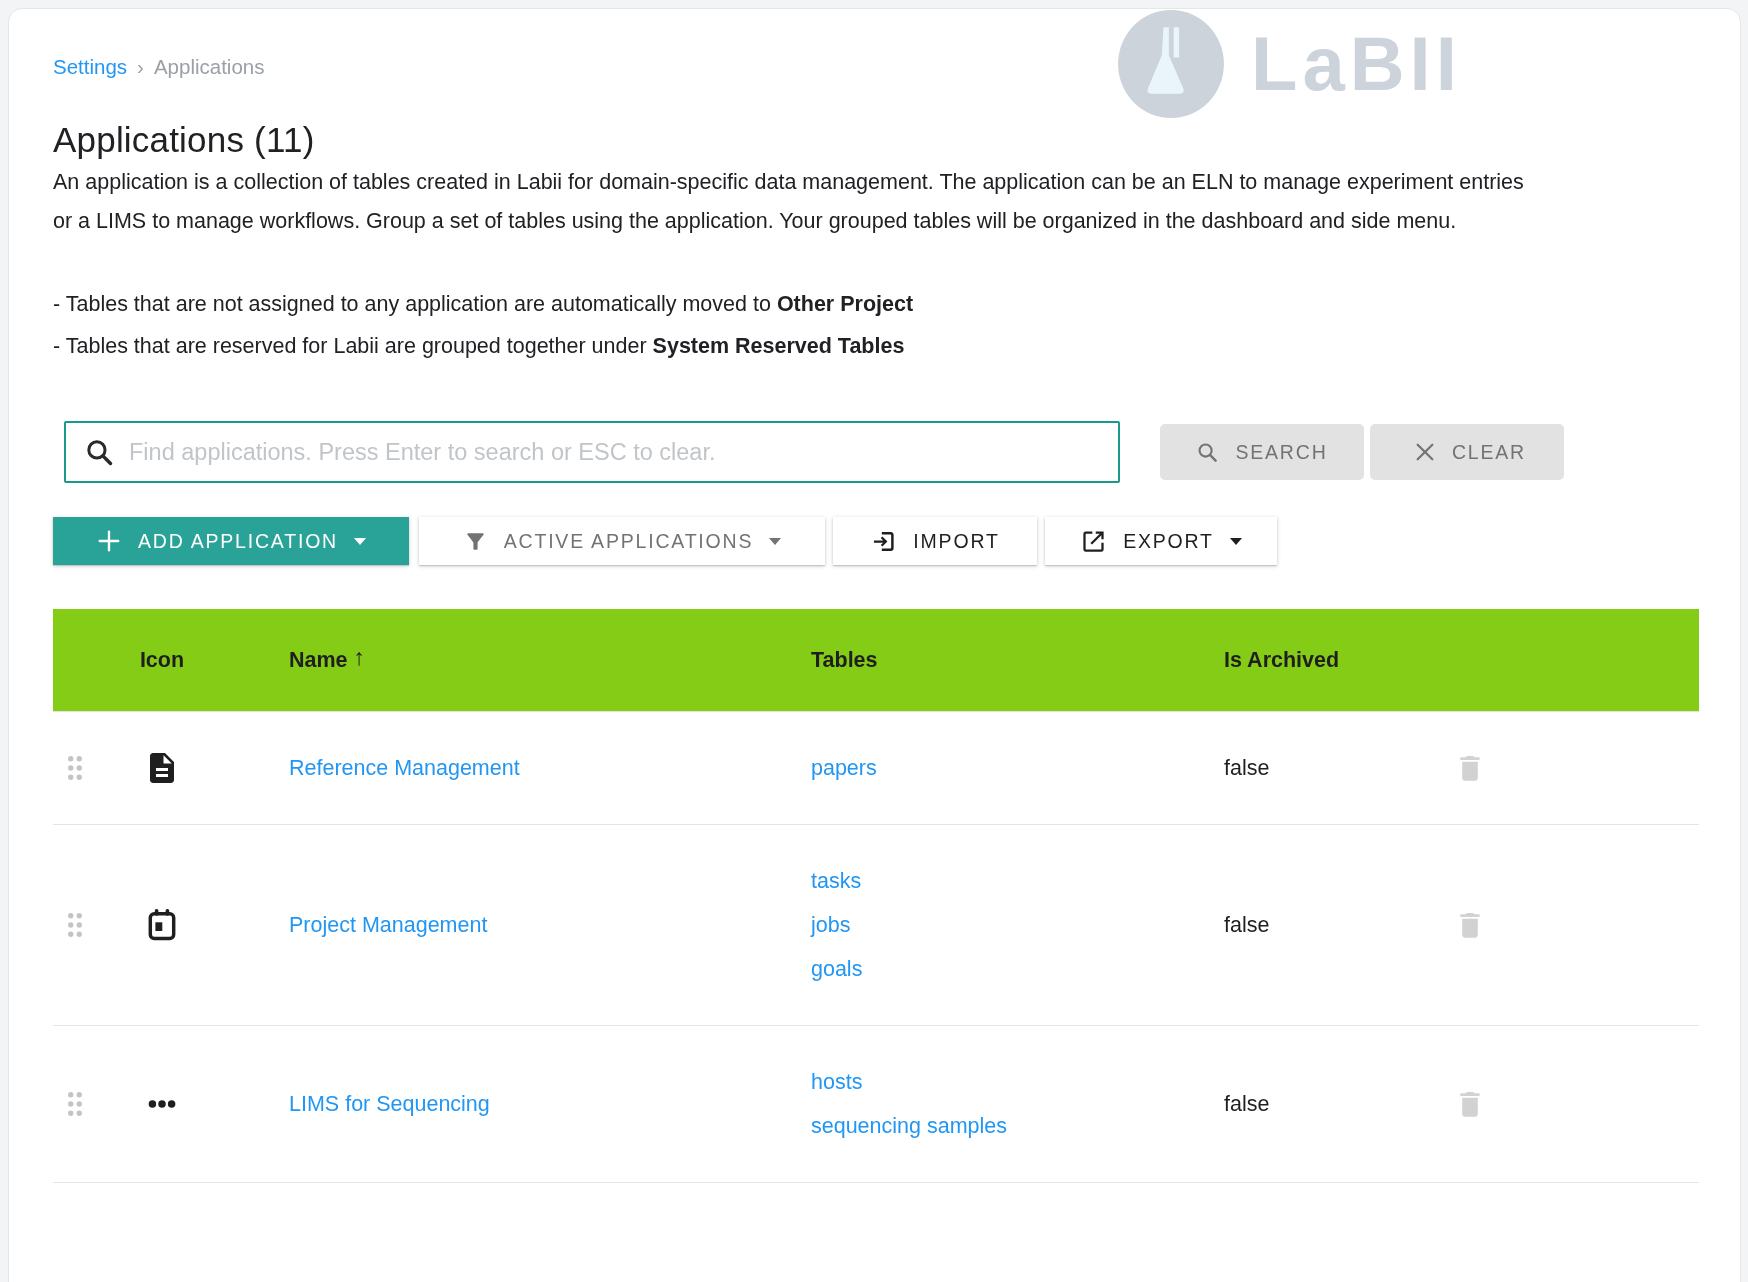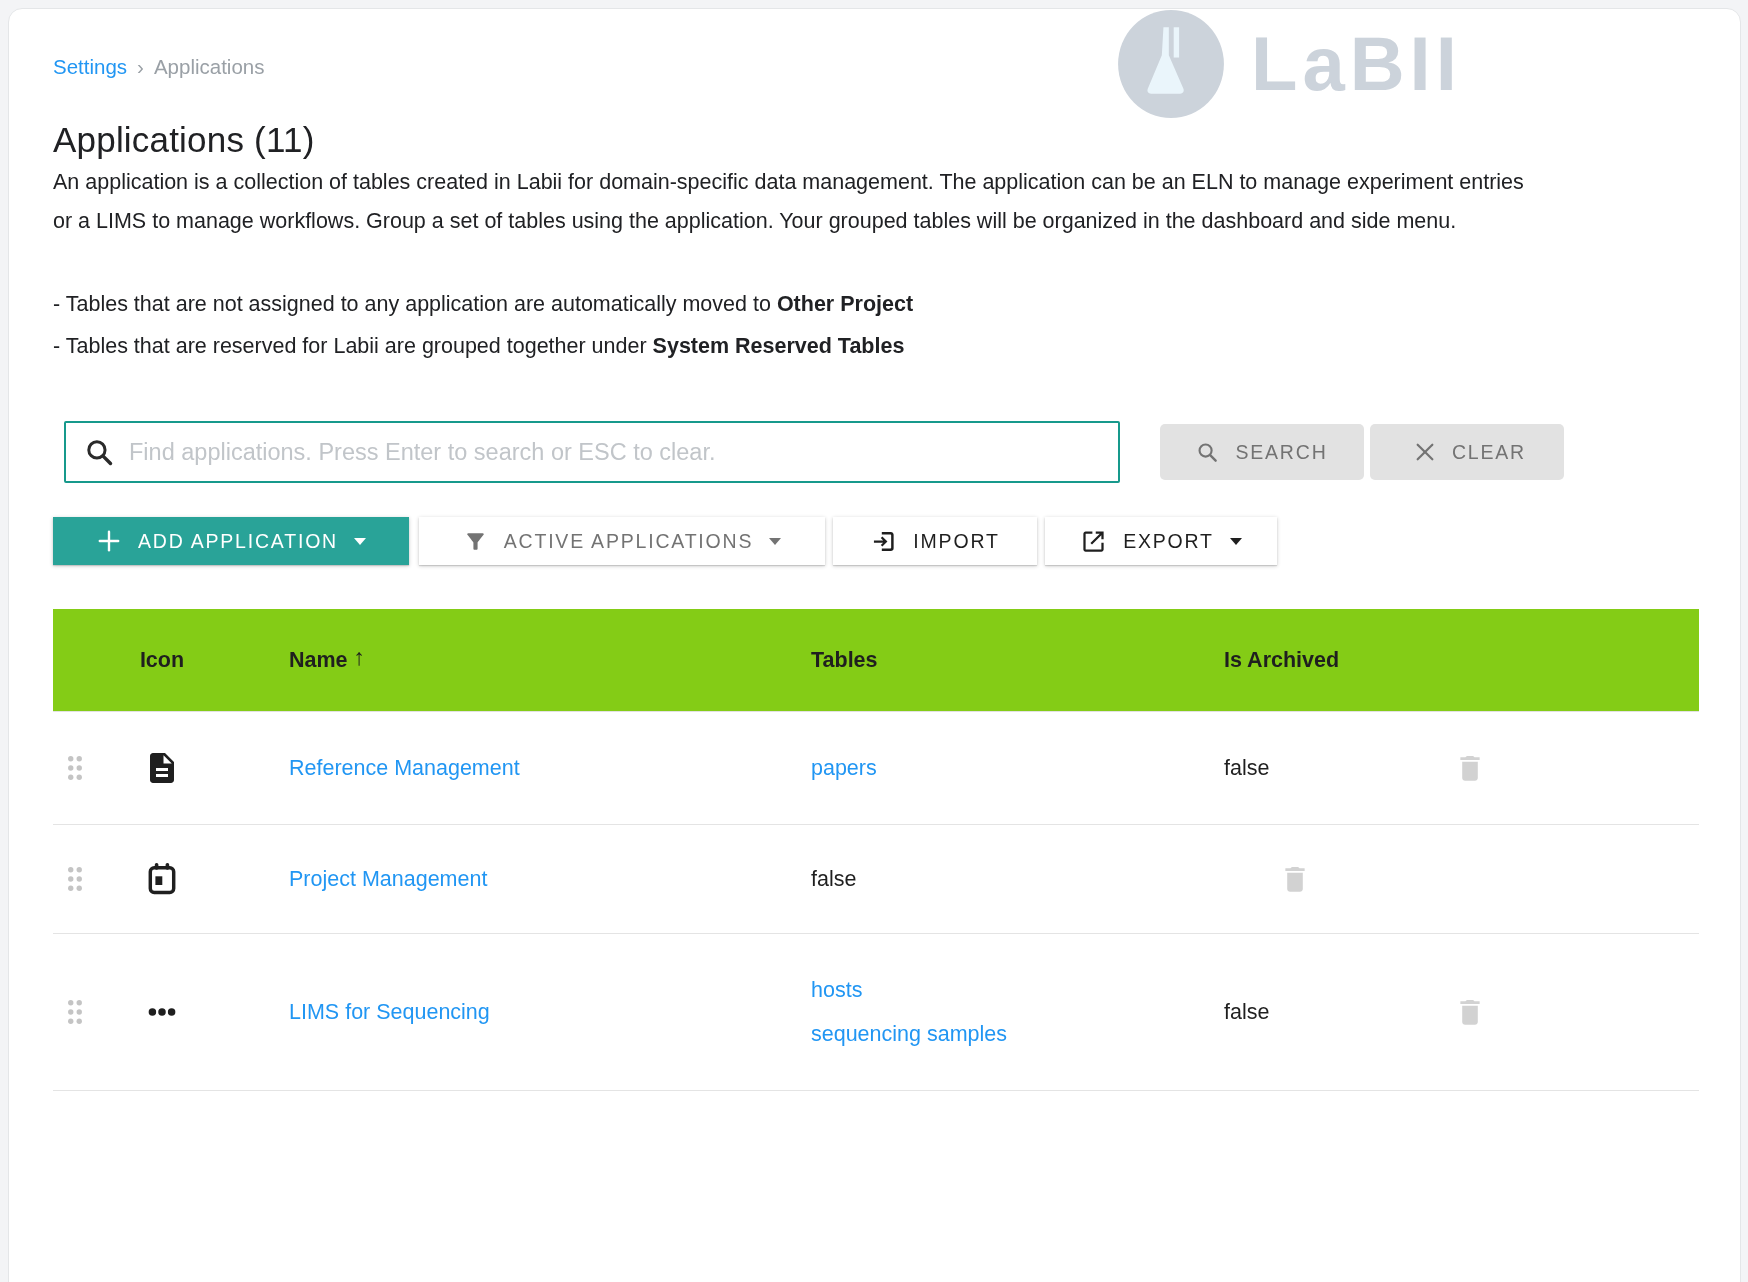--- a/index.html
+++ b/index.html
@@ -231,20 +231,25 @@
             </div>
             <div class="cell-icon">
               <svg width="36" height="36" viewBox="0 0 24 24">
                 <rect x="4.2" y="4.5" width="15.6" height="16.5" rx="2.6" fill="none" stroke="#1f1f1f" stroke-width="2.3"></rect>
                 <rect x="7.2" y="1.4" width="2.4" height="4.4" rx="1.1" fill="#1f1f1f"></rect>
                 <rect x="14.4" y="1.4" width="2.4" height="4.4" rx="1.1" fill="#1f1f1f"></rect>
                 <rect x="7.6" y="10.2" width="4.6" height="5.8" fill="#1f1f1f"></rect>
               </svg>
             </div>
             <div class="cell-name"><a class="applink">Project Management</a></div>
+            <div class="cell-tables">
+              <a class="tbllink">tasks</a>
+              <a class="tbllink">jobs</a>
+              <a class="tbllink">goals</a>
+            </div>
             <div class="cell-archived">false</div>
             <div class="cell-trash">
               <span class="trash">
                 <svg width="34" height="36" viewBox="0 0 24 24" fill="currentColor">
                   <path d="M6.5 19c0 1.1.9 2 2 2h7c1.1 0 2-.9 2-2V7.5h-11V19z"></path>
                   <path d="M18.8 4.4h-3.6l-1-.9H9.8l-1 .9H5.2v1.9h13.6z"></path>
                 </svg>
               </span>
             </div>
           </div>

